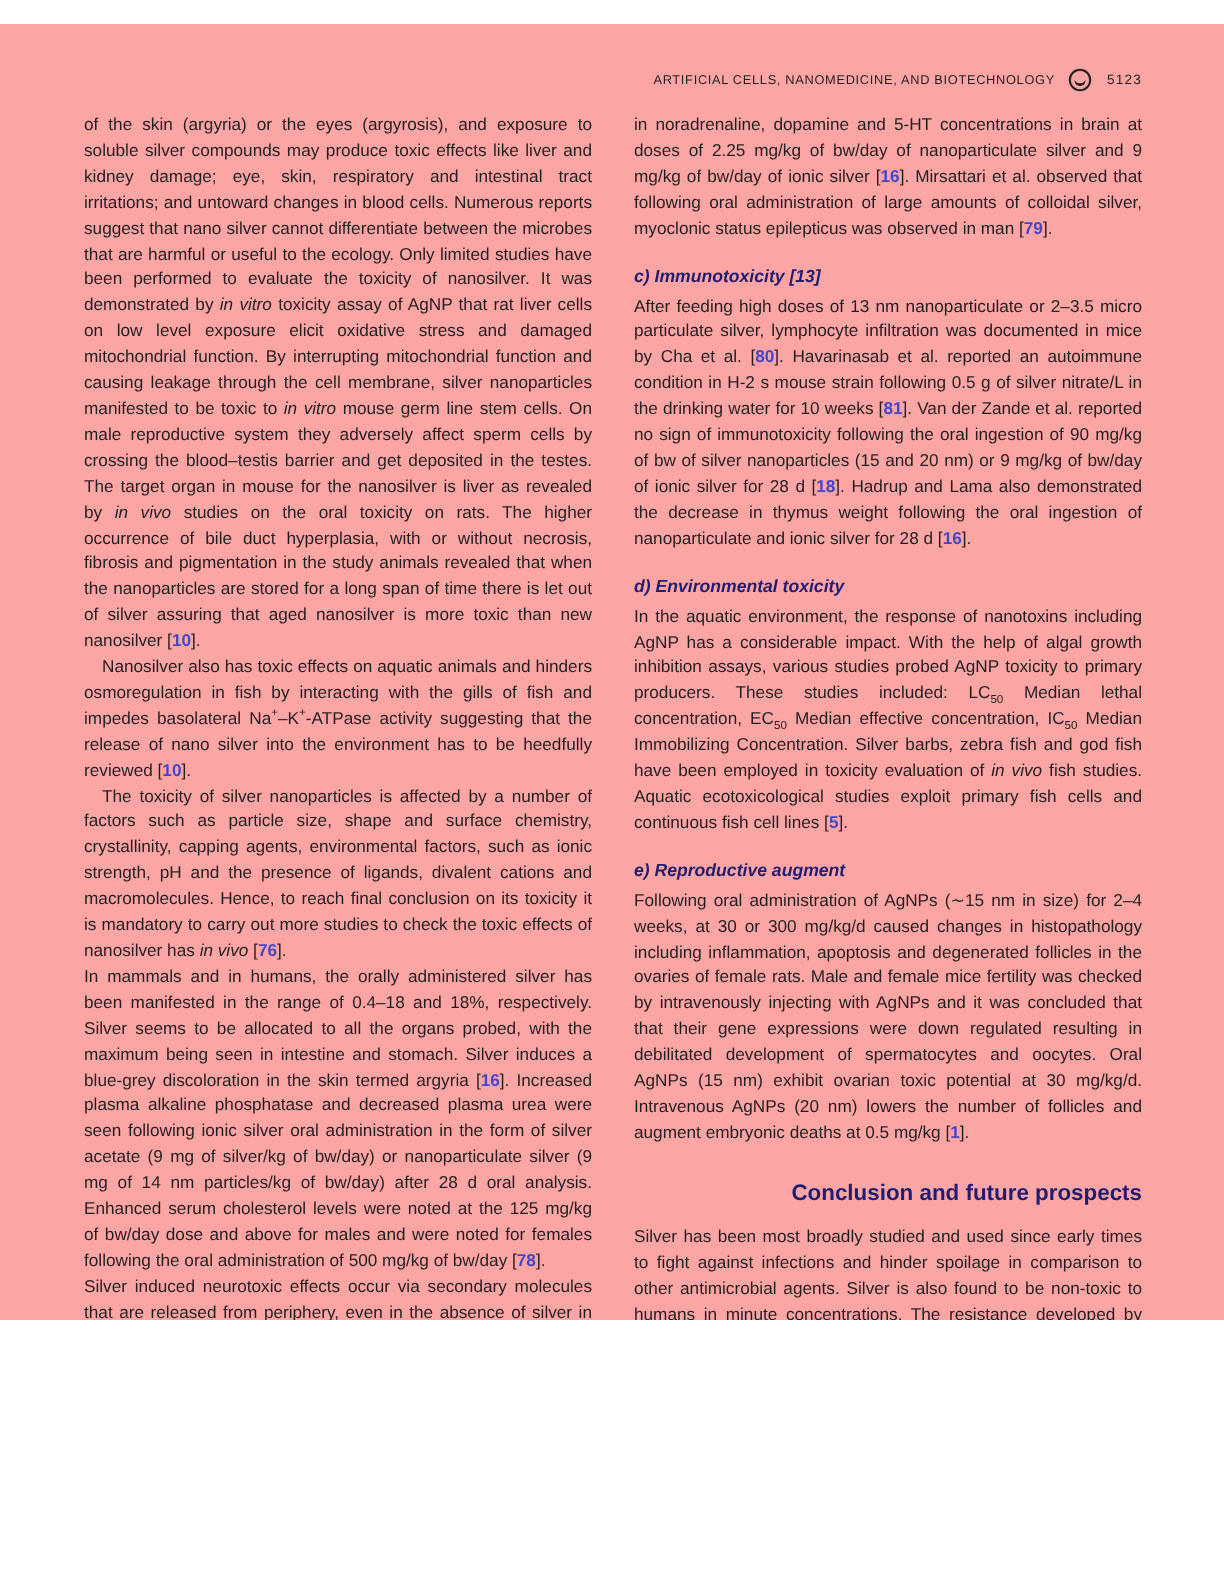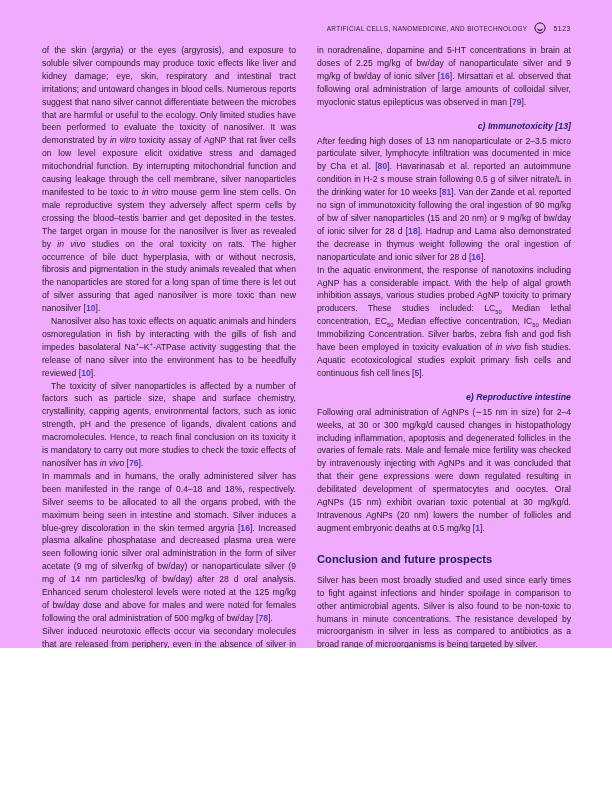--- a/index.html
+++ b/index.html
@@ -1,20 +1,20 @@
 <!DOCTYPE html>
 <html style="--body-color: #221e1f; --accent-color: #221c70; --cite-color: #4446c8;"><head>
 <meta charset="utf-8">
 <style>
   * { margin:0; padding:0; box-sizing:border-box; }
   html,body { background:#ffffff; }
   body { font-family:"Liberation Sans", sans-serif; }
   .page {
-    position:relative; width:612px; height:648px; margin:0 auto;
-    background:#f0abfc; overflow:hidden;
+    position:relative; width:612px; height:648px; margin:12px auto;
+    background:#fca5a5; overflow:hidden;
     color:var(--body-color,#221e1f);
   }
   .running-head {
     position:absolute; top:22px; right:41px;
     display:flex; align-items:center; gap:7px;
     font-size:6.4px; letter-spacing:0.35px; color:#221e1f;
   }
   .running-head .badge { width:12px; height:12px; display:block; }
   .running-head .pageno { font-size:6.8px; letter-spacing:0.6px; }
   .columns {
@@ -25,27 +25,27 @@
   .p {
     font-size:8.6px; line-height:12.9px; text-align:justify;
     color:var(--body-color,#221e1f);
   }
   .p.indent { text-indent:9px; }
   .h2 {
     color:var(--accent-color,#221c70);
     font-size:8.8px; line-height:11px;
     font-weight:bold; font-style:italic;
     margin:12px 0 3px 0;
-    text-align:right;
   }
   .h1 {
     color:var(--accent-color,#221c70);
     font-size:11.2px; line-height:13px;
     font-weight:bold; font-style:normal;
     margin:18px 0 8px 0;
+    text-align:right;
   }
   .i { font-style:italic; }
   .sup { vertical-align:super; font-size:5.8px; line-height:0; }
   .sub { vertical-align:sub; font-size:5.8px; line-height:0; }
   a.cite { color:var(--cite-color,#4446c8); text-decoration:none; cursor:pointer;font-weight:bold; }
 </style>
 </head>
 <body>
 
 <div class="page">
@@ -64,22 +64,23 @@
         <p class="p"><span>of the skin (argyria) or the eyes (argyrosis), and exposure to soluble silver compounds may produce toxic effects like liver and kidney damage; eye, skin, respiratory and intestinal tract irritations; and untoward changes in blood cells. Numerous reports suggest that nano silver cannot differentiate between the microbes that are harmful or useful to the ecology. Only limited studies have been performed to evaluate the toxicity of nanosilver. It was demonstrated by </span><span class="i">in vitro</span><span> toxicity assay of AgNP that rat liver cells on low level exposure elicit oxidative stress and damaged mitochondrial function. By interrupting mitochondrial function and causing leakage through the cell membrane, silver nanoparticles manifested to be toxic to </span><span class="i">in vitro</span><span> mouse germ line stem cells. On male reproductive system they adversely affect sperm cells by crossing the blood–testis barrier and get deposited in the testes. The target organ in mouse for the nanosilver is liver as revealed by </span><span class="i">in vivo</span><span> studies on the oral toxicity on rats. The higher occurrence of bile duct hyperplasia, with or without necrosis, fibrosis and pigmentation in the study animals revealed that when the nanoparticles are stored for a long span of time there is let out of silver assuring that aged nanosilver is more toxic than new nanosilver [</span><a class="cite">10</a><span>].</span></p>
         <p class="p indent"><span>Nanosilver also has toxic effects on aquatic animals and hinders osmoregulation in fish by interacting with the gills of fish and impedes basolateral Na</span><span class="sup">+</span><span>–K</span><span class="sup">+</span><span>-ATPase activity suggesting that the release of nano silver into the environment has to be heedfully reviewed [</span><a class="cite">10</a><span>].</span></p>
         <p class="p indent"><span>The toxicity of silver nanoparticles is affected by a number of factors such as particle size, shape and surface chemistry, crystallinity, capping agents, environmental factors, such as ionic strength, pH and the presence of ligands, divalent cations and macromolecules. Hence, to reach final conclusion on its toxicity it is mandatory to carry out more studies to check the toxic effects of nanosilver has </span><span class="i">in vivo</span><span> [</span><a class="cite">76</a><span>].</span></p>
         <p class="p"><span>In mammals and in humans, the orally administered silver has been manifested in the range of 0.4–18 and 18%, respectively. Silver seems to be allocated to all the organs probed, with the maximum being seen in intestine and stomach. Silver induces a blue-grey discoloration in the skin termed argyria [</span><a class="cite">16</a><span>]. Increased plasma alkaline phosphatase and decreased plasma urea were seen following ionic silver oral administration in the form of silver acetate (9 mg of silver/kg of bw/day) or nanoparticulate silver (9 mg of 14 nm particles/kg of bw/day) after 28 d oral analysis. Enhanced serum cholesterol levels were noted at the 125 mg/kg of bw/day dose and above for males and were noted for females following the oral administration of 500 mg/kg of bw/day [</span><a class="cite">78</a><span>].</span></p>
         <p class="p"><span>Silver induced neurotoxic effects occur via secondary molecules that are released from periphery, even in the absence of silver in the brain extracellular fluid. Hadrup and Lama stated the effects of the ionic and 14 nm nanoparticulate silver for 28 d on neurotransmitters in rats, and noticed changes</span></p>
       </div>
     <div class="col">
         <p class="p"><span>in noradrenaline, dopamine and 5-HT concentrations in brain at doses of 2.25 mg/kg of bw/day of nanoparticulate silver and 9 mg/kg of bw/day of ionic silver [</span><a class="cite">16</a><span>]. Mirsattari et al. observed that following oral administration of large amounts of colloidal silver, myoclonic status epilepticus was observed in man [</span><a class="cite">79</a><span>].</span></p>
         <h3 class="h2"><span>c) Immunotoxicity [13]</span></h3>
         <p class="p"><span>After feeding high doses of 13 nm nanoparticulate or 2–3.5 micro particulate silver, lymphocyte infiltration was documented in mice by Cha et al. [</span><a class="cite">80</a><span>]. Havarinasab et al. reported an autoimmune condition in H-2 s mouse strain following 0.5 g of silver nitrate/L in the drinking water for 10 weeks [</span><a class="cite">81</a><span>]. Van der Zande et al. reported no sign of immunotoxicity following the oral ingestion of 90 mg/kg of bw of silver nanoparticles (15 and 20 nm) or 9 mg/kg of bw/day of ionic silver for 28 d [</span><a class="cite">18</a><span>]. Hadrup and Lama also demonstrated the decrease in thymus weight following the oral ingestion of nanoparticulate and ionic silver for 28 d [</span><a class="cite">16</a><span>].</span></p>
+        <h3 class="h2"><span>d) Environmental toxicity</span></h3>
         <p class="p"><span>In the aquatic environment, the response of nanotoxins including AgNP has a considerable impact. With the help of algal growth inhibition assays, various studies probed AgNP toxicity to primary producers. These studies included: LC</span><span class="sub">50</span><span> Median lethal concentration, EC</span><span class="sub">50</span><span> Median effective concentration, IC</span><span class="sub">50</span><span> Median Immobilizing Concentration. Silver barbs, zebra fish and god fish have been employed in toxicity evaluation of </span><span class="i">in vivo</span><span> fish studies. Aquatic ecotoxicological studies exploit primary fish cells and continuous fish cell lines [</span><a class="cite">5</a><span>].</span></p>
-        <h3 class="h2"><span>e) Reproductive intestine</span></h3>
+        <h3 class="h2"><span>e) Reproductive augment</span></h3>
         <p class="p"><span>Following oral administration of AgNPs (∼15 nm in size) for 2–4 weeks, at 30 or 300 mg/kg/d caused changes in histopathology including inflammation, apoptosis and degenerated follicles in the ovaries of female rats. Male and female mice fertility was checked by intravenously injecting with AgNPs and it was concluded that that their gene expressions were down regulated resulting in debilitated development of spermatocytes and oocytes. Oral AgNPs (15 nm) exhibit ovarian toxic potential at 30 mg/kg/d. Intravenous AgNPs (20 nm) lowers the number of follicles and augment embryonic deaths at 0.5 mg/kg [</span><a class="cite">1</a><span>].</span></p>
         <h2 class="h1"><span>Conclusion and future prospects</span></h2>
         <p class="p"><span>Silver has been most broadly studied and used since early times to fight against infections and hinder spoilage in comparison to other antimicrobial agents. Silver is also found to be non-toxic to humans in minute concentrations. The resistance developed by microorganism in silver in less as compared to antibiotics as a broad range of microorganisms is being targeted by silver.</span></p>
         <p class="p indent"><span>The uses of silver nanoparticles are varied and many, but the most utilized and desired aspect is their antimicrobial capacity and anti-inflammatory capacity. The toxicity induced</span></p>
       </div>
   </div>
 
 </div>
 
 </body></html>

